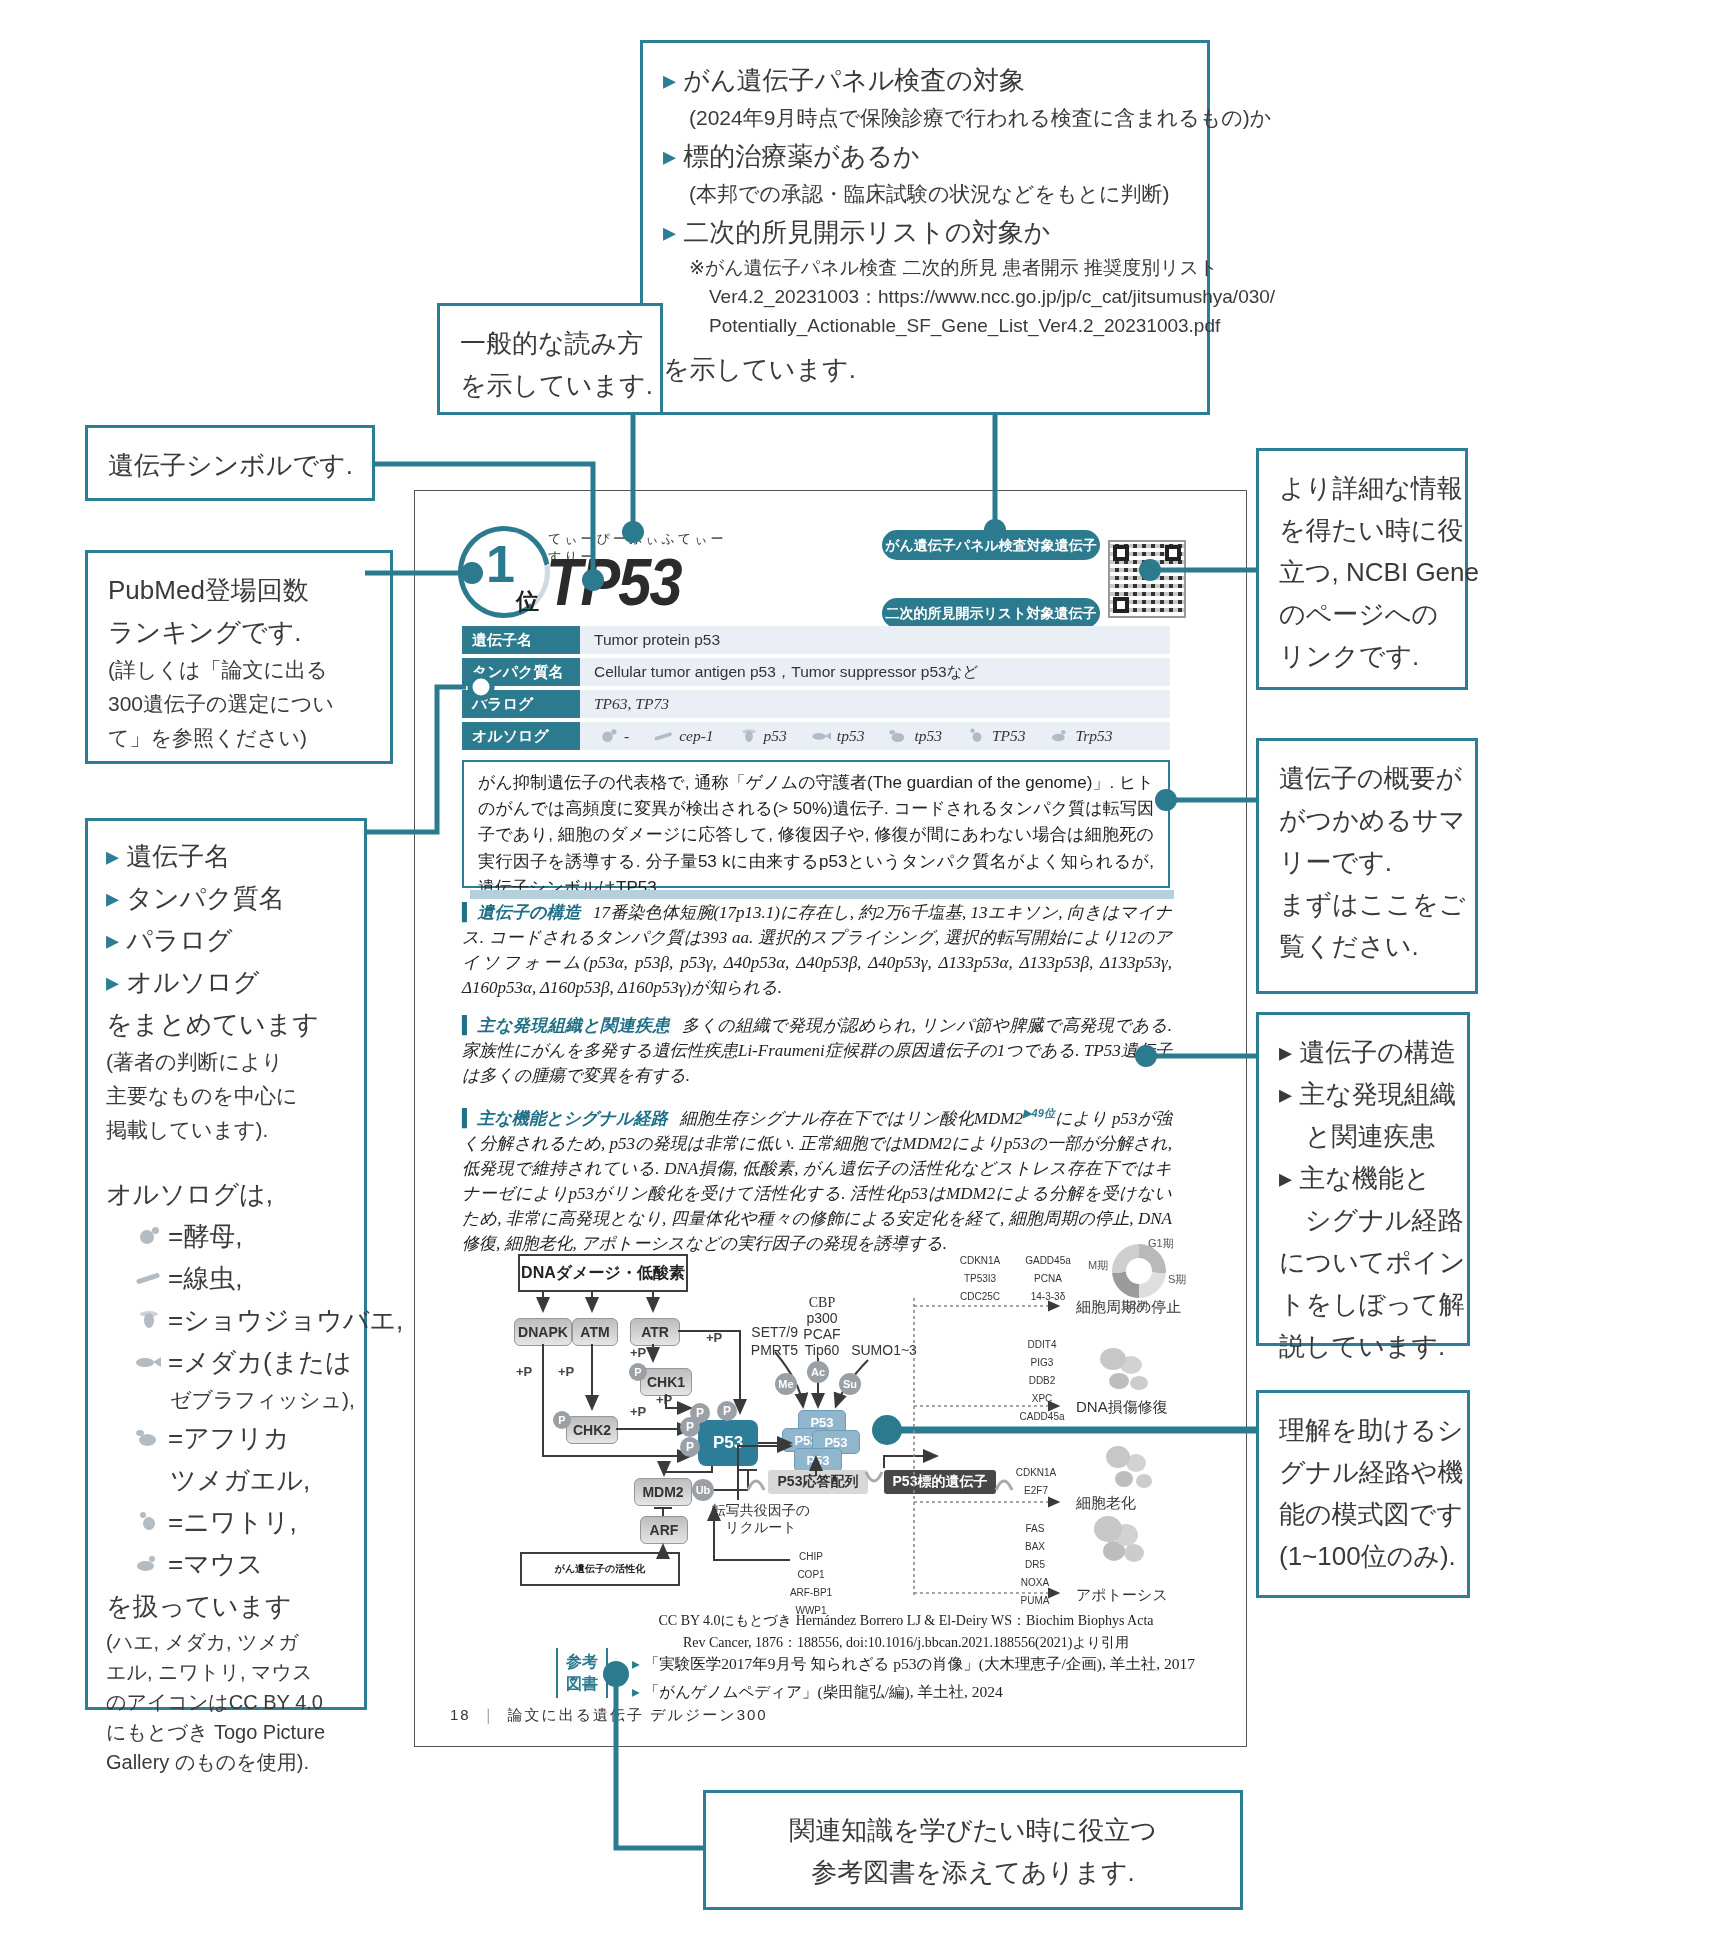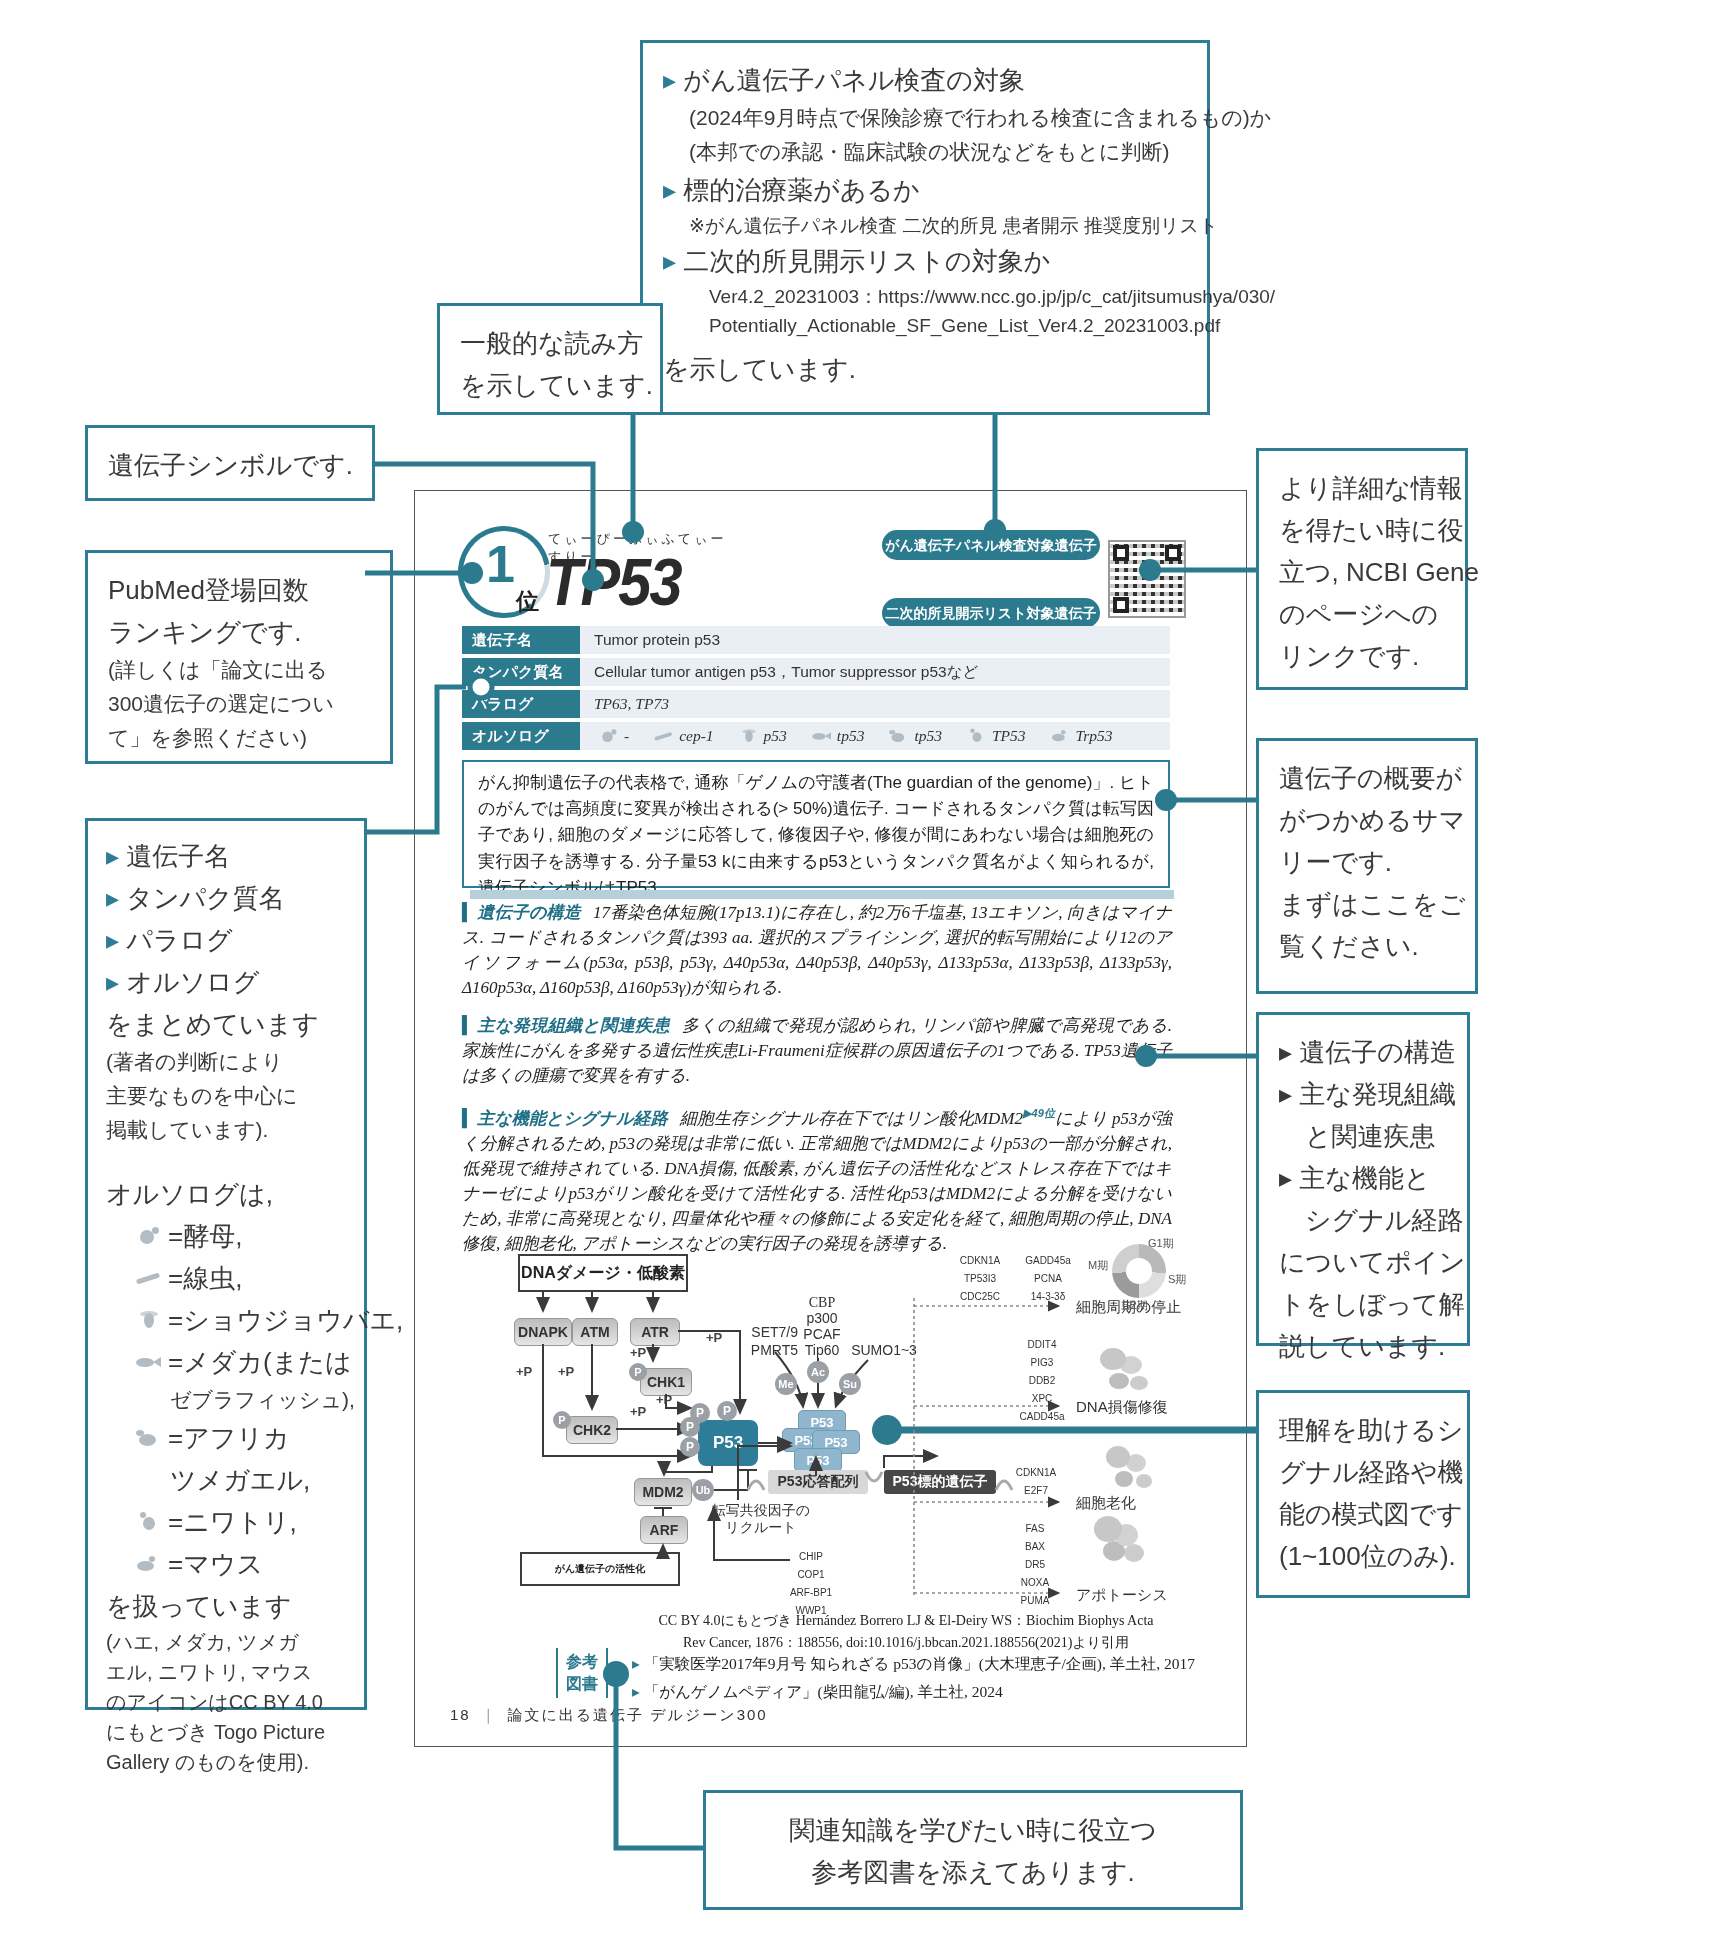--- a/index.html
+++ b/index.html
@@ -109,24 +109,24 @@
   svg.overlay{position:absolute;left:0;top:0;z-index:5;pointer-events:none;}
 </style>
 </head>
 <body>
 
 <div class="canvas">
 
   <div class="callout" style="left:640px;top:40px;width:570px;height:375px;">
     <div class="co-line big bullet">がん遺伝子パネル検査の対象</div>
     <div class="co-line med indent1">(2024年9月時点で保険診療で行われる検査に含まれるもの)か</div>
+    <div class="co-line big bullet">標的治療薬があるか</div>
     <div class="co-line med indent1">(本邦での承認・臨床試験の状況などをもとに判断)</div>
-    <div class="co-line big bullet">標的治療薬があるか</div>
+    <div class="co-line big bullet">二次的所見開示リストの対象か</div>
     <div class="co-line tiny indent1">※がん遺伝子パネル検査 二次的所見 患者開示 推奨度別リスト</div>
-    <div class="co-line big bullet">二次的所見開示リストの対象か</div>
     <div class="co-line tiny indent2">Ver4.2_20231003：https://www.ncc.go.jp/jp/c_cat/jitsumushya/030/</div>
     <div class="co-line tiny indent2">Potentially_Actionable_SF_Gene_List_Ver4.2_20231003.pdf</div>
     <div class="co-line big" style="margin-top:8px;">を示しています.</div>
   </div>
 
   <div class="callout" style="left:437px;top:303px;width:226px;height:112px;">
     <div class="co-line big center">一般的な読み方</div>
     <div class="co-line big center">を示しています.</div>
   </div>
 

